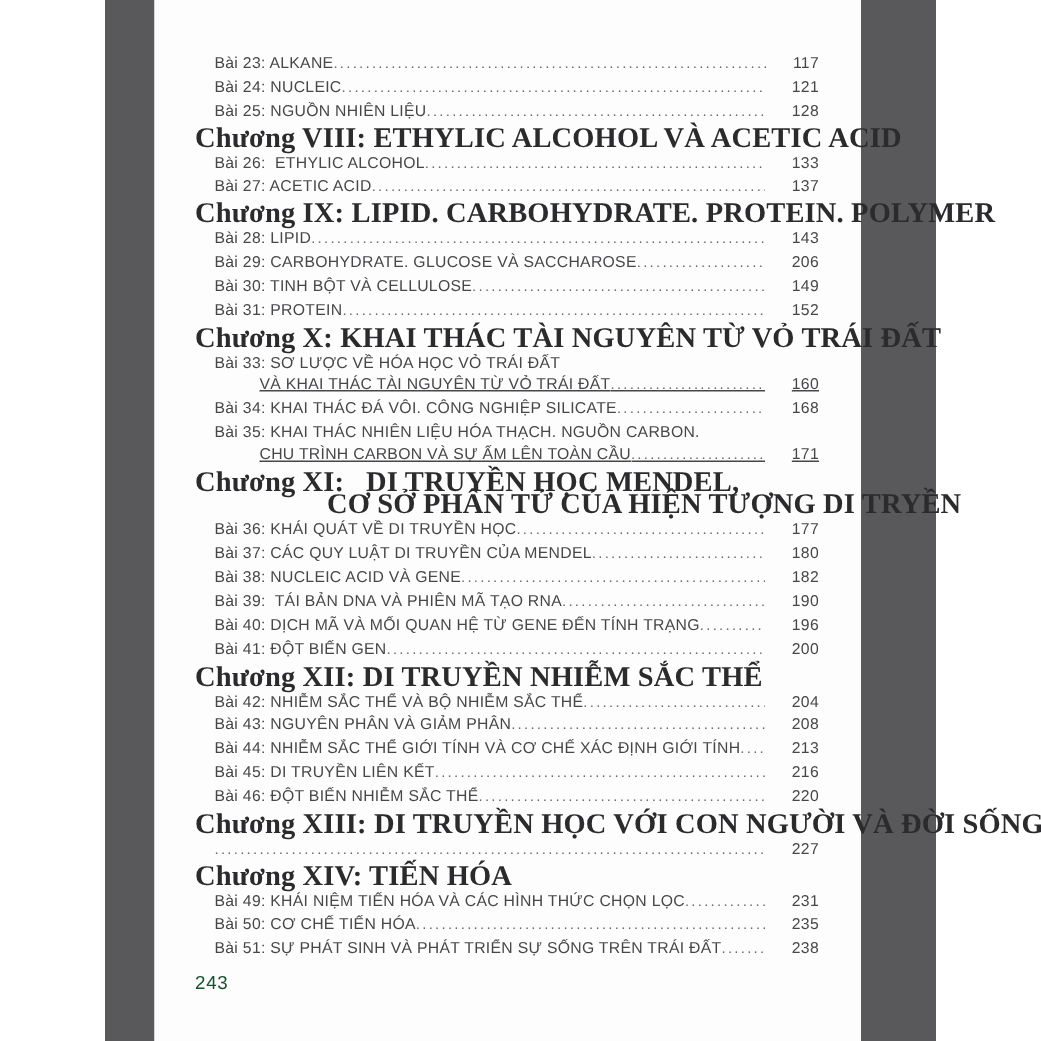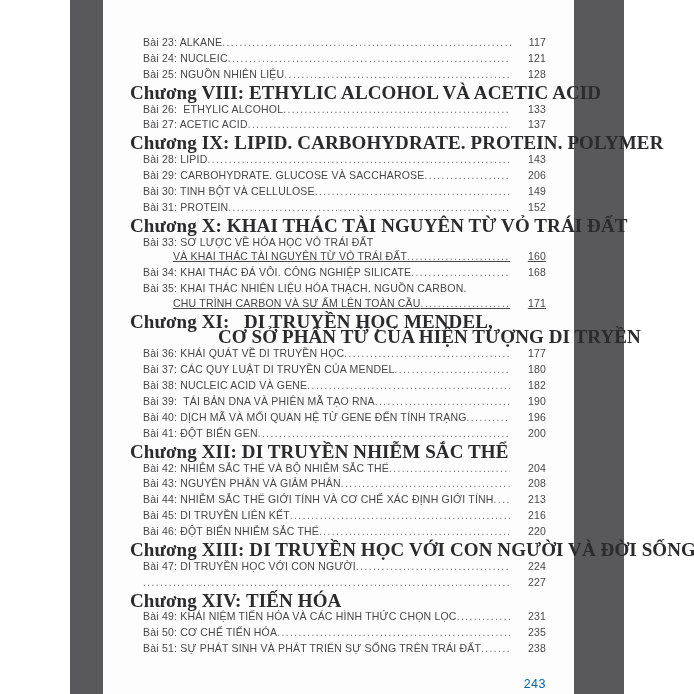--- a/index.html
+++ b/index.html
@@ -49,22 +49,22 @@
     font-family: "Liberation Serif", "DejaVu Serif", serif;
     font-weight: bold; font-size: 19px;
     color: var(--heading-text, #2b2b2d);
     line-height: 15.4px;
     margin: 1.9px 0 1.5px;
     letter-spacing: 0.1px;
   }
   .ch-line { white-space: pre; }
   .ch-line2 { padding-left: 88px; }
   .folio {
-    margin-top: 20px; text-align: right;
-    font-size: 12.5px; color: #0369a1; letter-spacing: 0.5px;
+    margin-top: 7px; text-align: left;
+    font-size: 12.5px; color: #14532d; letter-spacing: 0.5px;
   }
 </style>
 </head>
 <body>
 
 <div class="canvas">
   <div class="strip strip-left"></div>
   <div class="strip strip-right"></div>
   <div class="top-line"></div>
   <div class="page">
@@ -203,25 +203,20 @@
         </div>
         <div class="row item">
           <span class="title">Bài 46: ĐỘT BIẾN NHIỄM SẮC THỂ</span>
           <span class="leader"></span>
           <span class="pagenum">220</span>
         </div>
         <div class="row chapter">
           <div class="ch-line">Chương XIII: DI TRUYỀN HỌC VỚI CON NGƯỜI VÀ ĐỜI SỐNG</div>
         </div>
         <div class="row item">
-          <span class="title">Bài 47: DI TRUYỀN HỌC VỚI CON NGƯỜI</span>
-          <span class="leader"></span>
-          <span class="pagenum">224</span>
-        </div>
-        <div class="row item">
           <span class="leader"></span>
           <span class="pagenum">227</span>
         </div>
         <div class="row chapter">
           <div class="ch-line">Chương XIV: TIẾN HÓA</div>
         </div>
         <div class="row item">
           <span class="title">Bài 49: KHÁI NIỆM TIẾN HÓA VÀ CÁC HÌNH THỨC CHỌN LỌC</span>
           <span class="leader"></span>
           <span class="pagenum">231</span>

